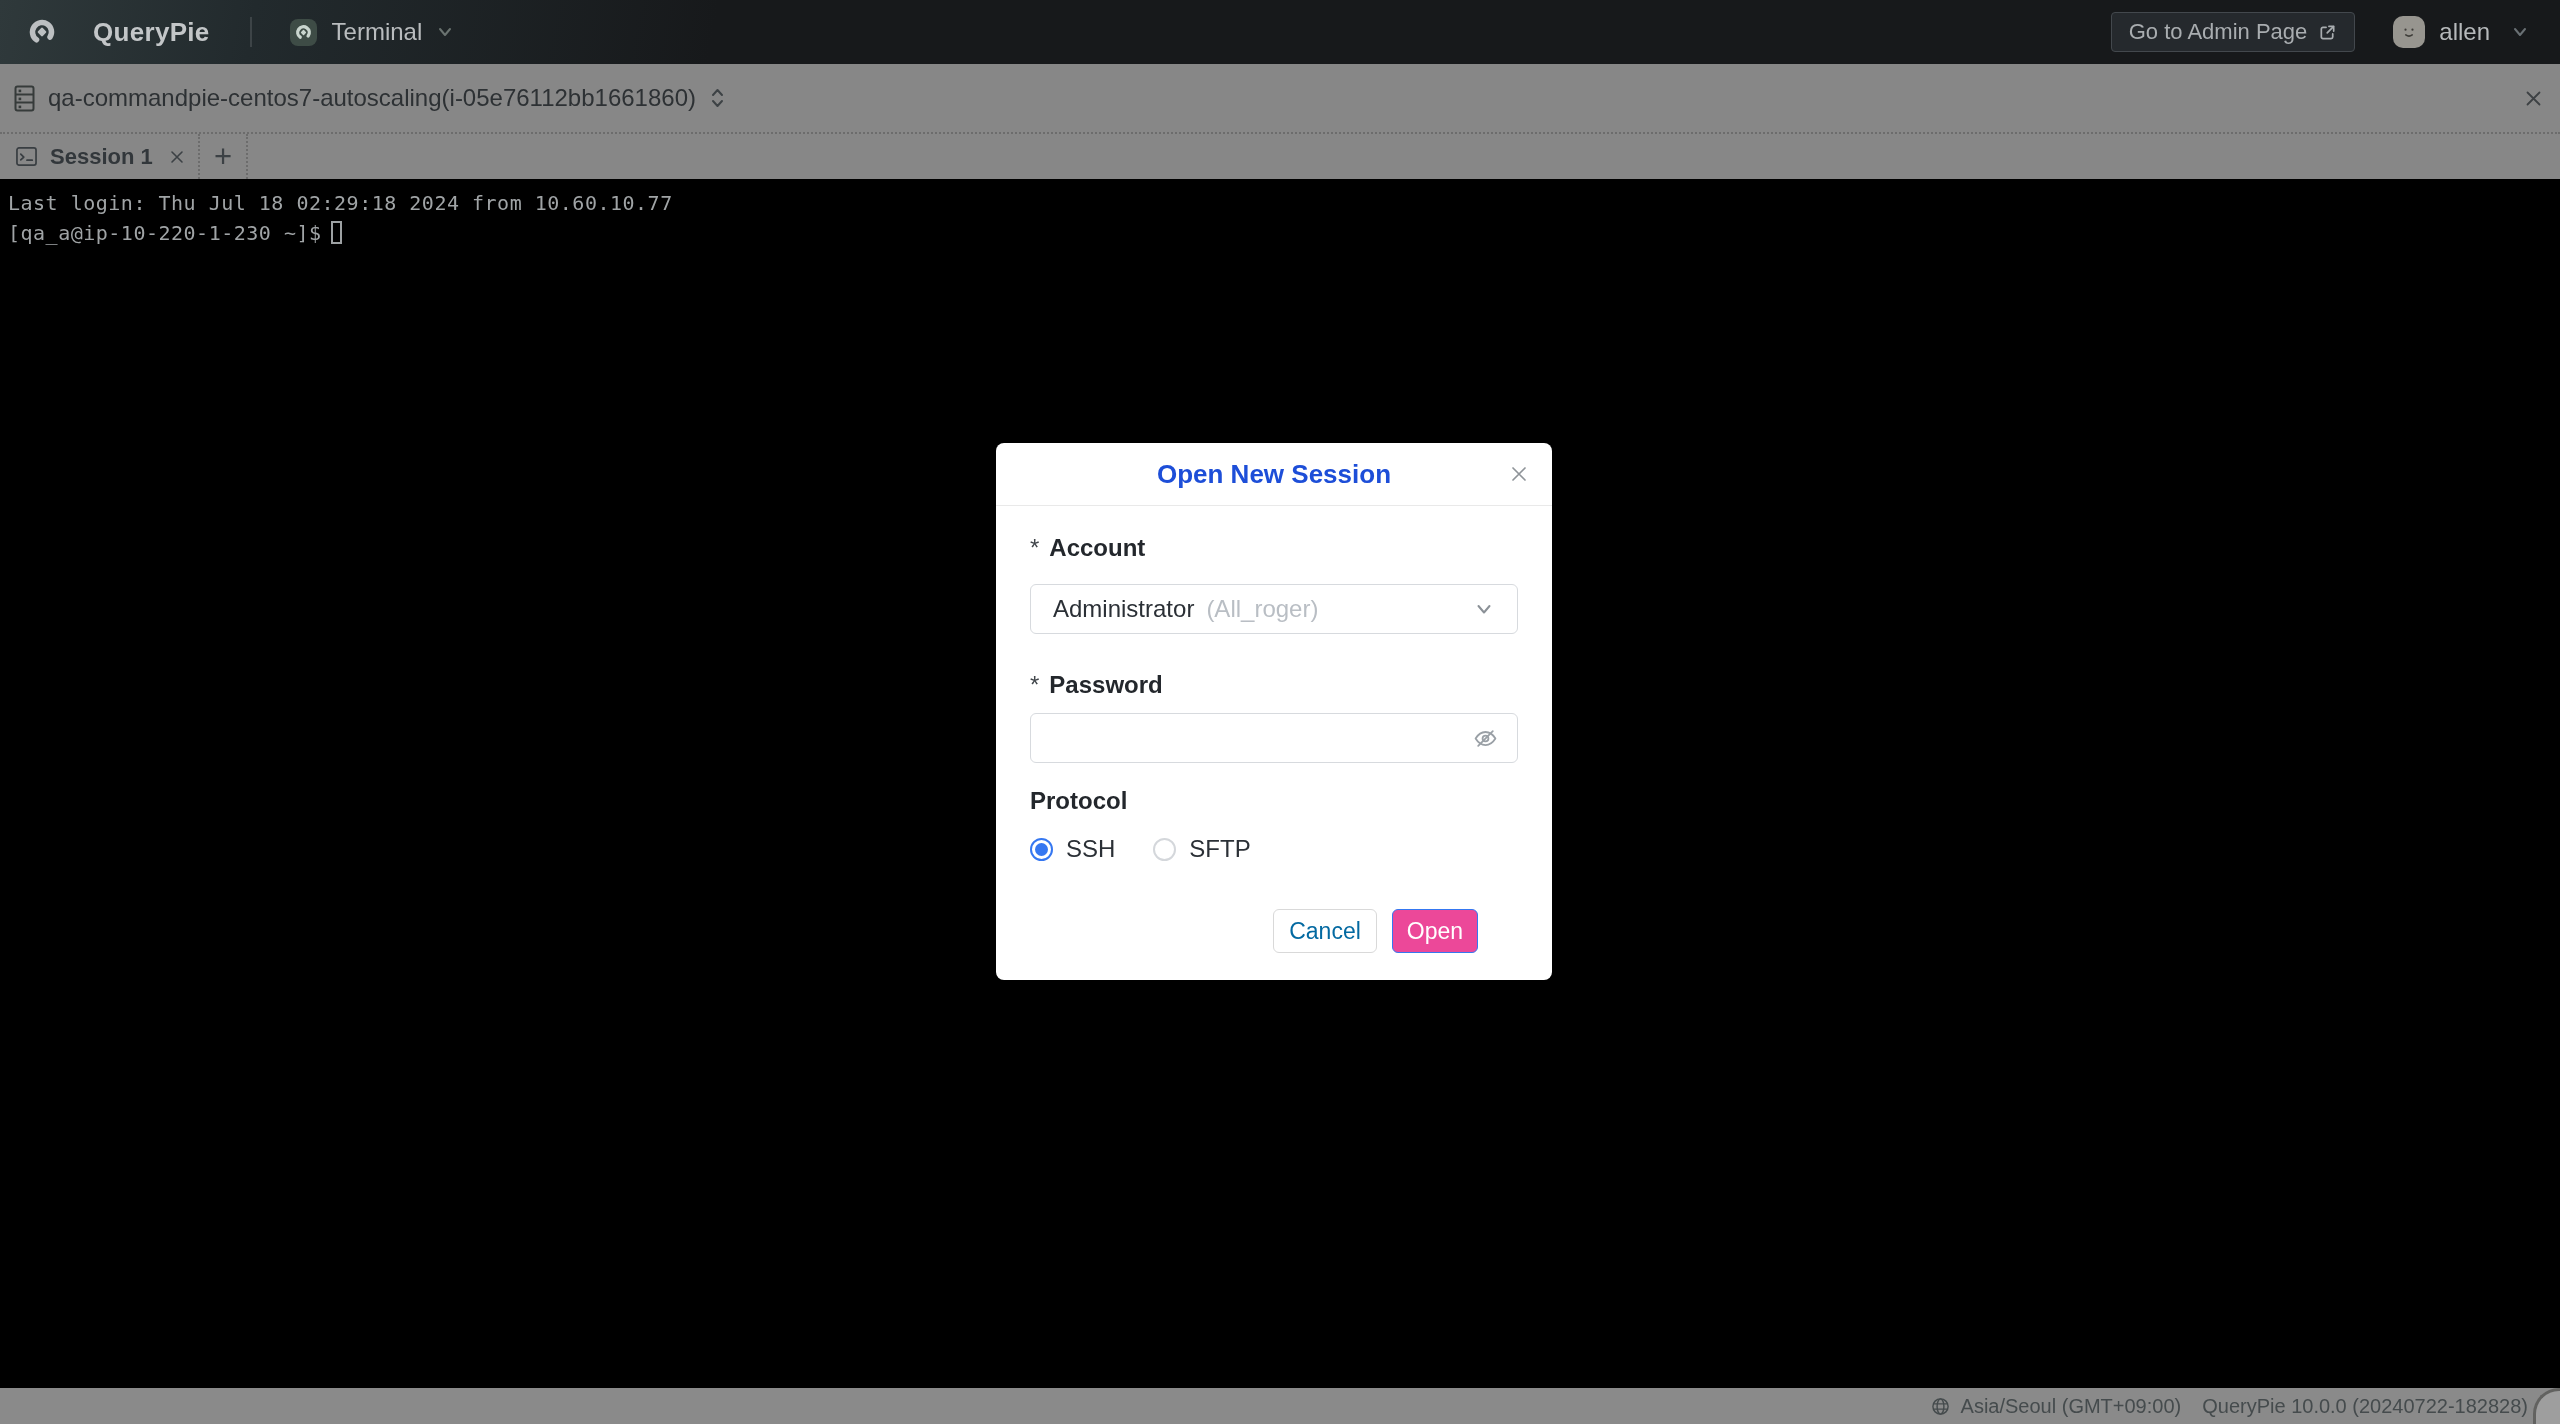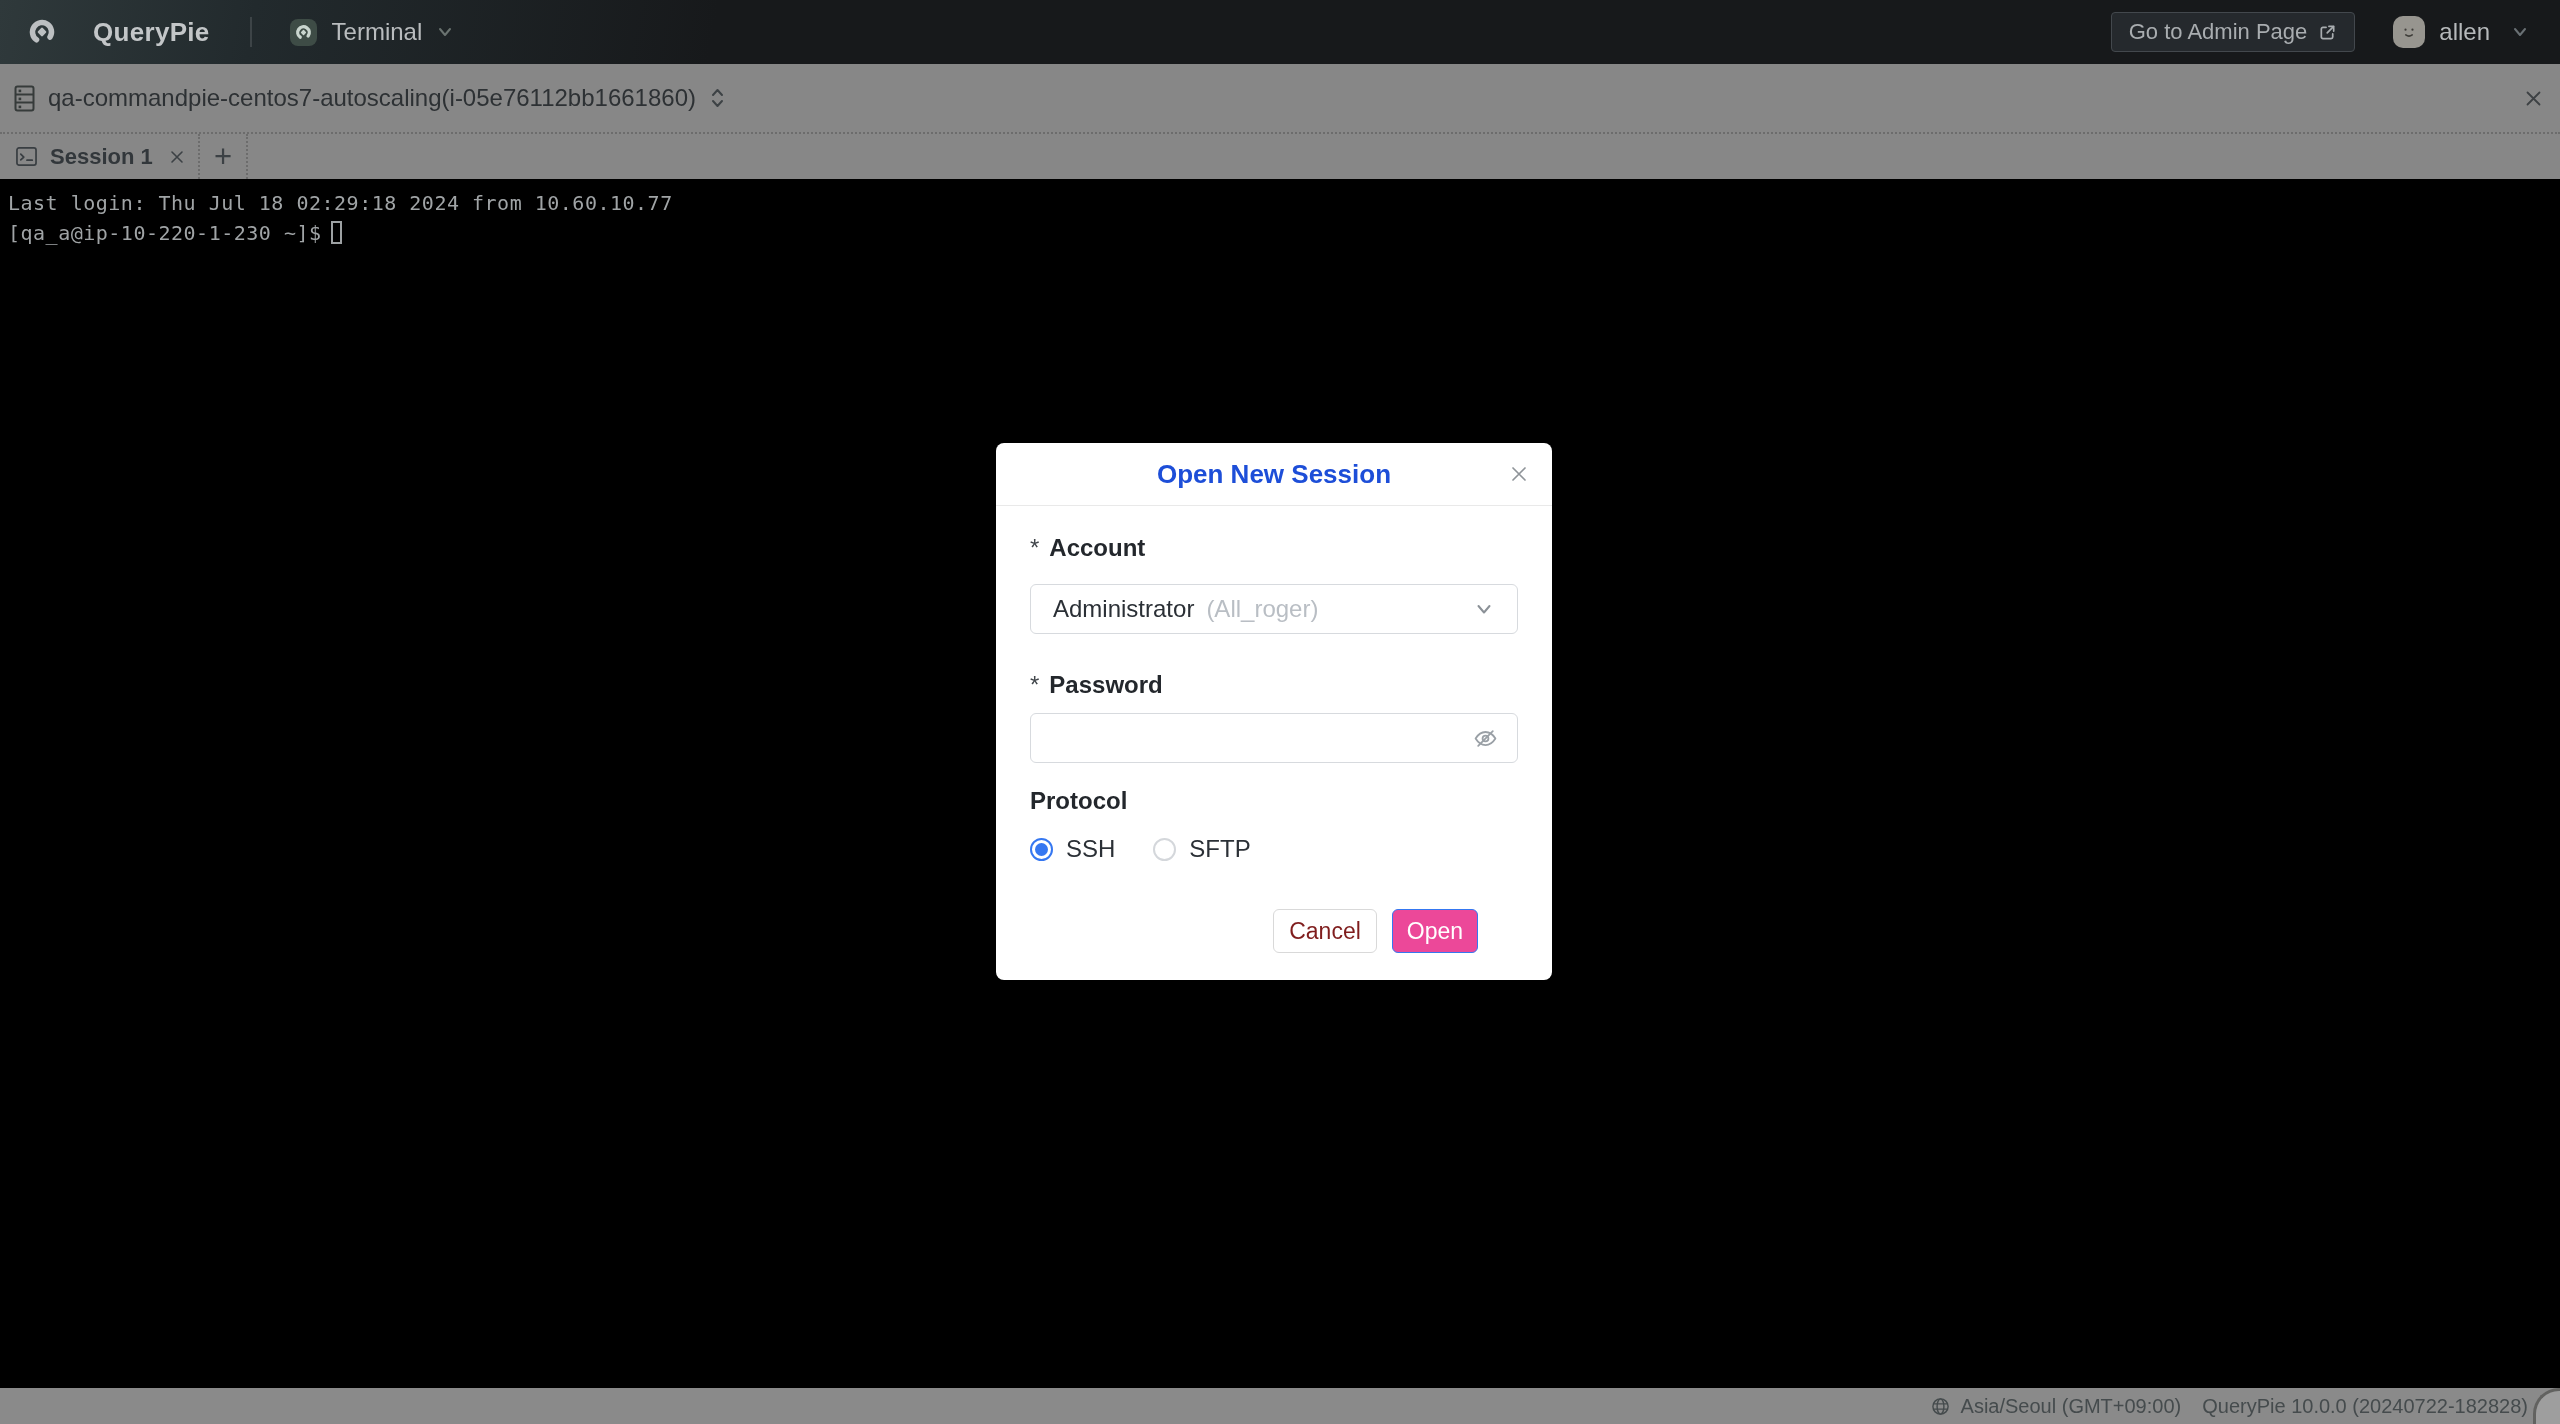--- a/index.html
+++ b/index.html
@@ -113,21 +113,21 @@
   .radios { margin-top:20px; display:flex; align-items:center; gap:38px; }
   .radio { display:flex; align-items:center; gap:13px; }
   .radio-circle { width:23px; height:23px; border-radius:50%; border:2px solid #d4d7db; background:#fff;
                   display:flex; align-items:center; justify-content:center; }
   .radio.selected .radio-circle { border-color:#3577F1; }
   .radio.selected .radio-circle::after { content:""; width:13px; height:13px; border-radius:50%; background:#3577F1; }
   .radio-label { font-size:24px; color:#2b3036; }
   .modal-footer { margin-top:46px; display:flex; justify-content:flex-end; gap:15px; padding:0 40px 0 0; }
   .btn { height:44px; border-radius:6px; font-size:23px; display:flex; align-items:center; justify-content:center;
          font-family:"Liberation Sans", sans-serif; cursor:default; }
-  .btn-cancel { width:104px; background:#fff; border:1px solid #d9d9d9; color:#7f1d1d; }
+  .btn-cancel { width:104px; background:#fff; border:1px solid #d9d9d9; color:#0369a1; }
   .btn-open { width:86px; background:#ec4899; border:1px solid #3577F1; color:#fff; font-weight:500; }
 
   svg { display:block; }
 </style>
 </head>
 <body>
 
 <div class="screen">
 
   <div class="topbar">

